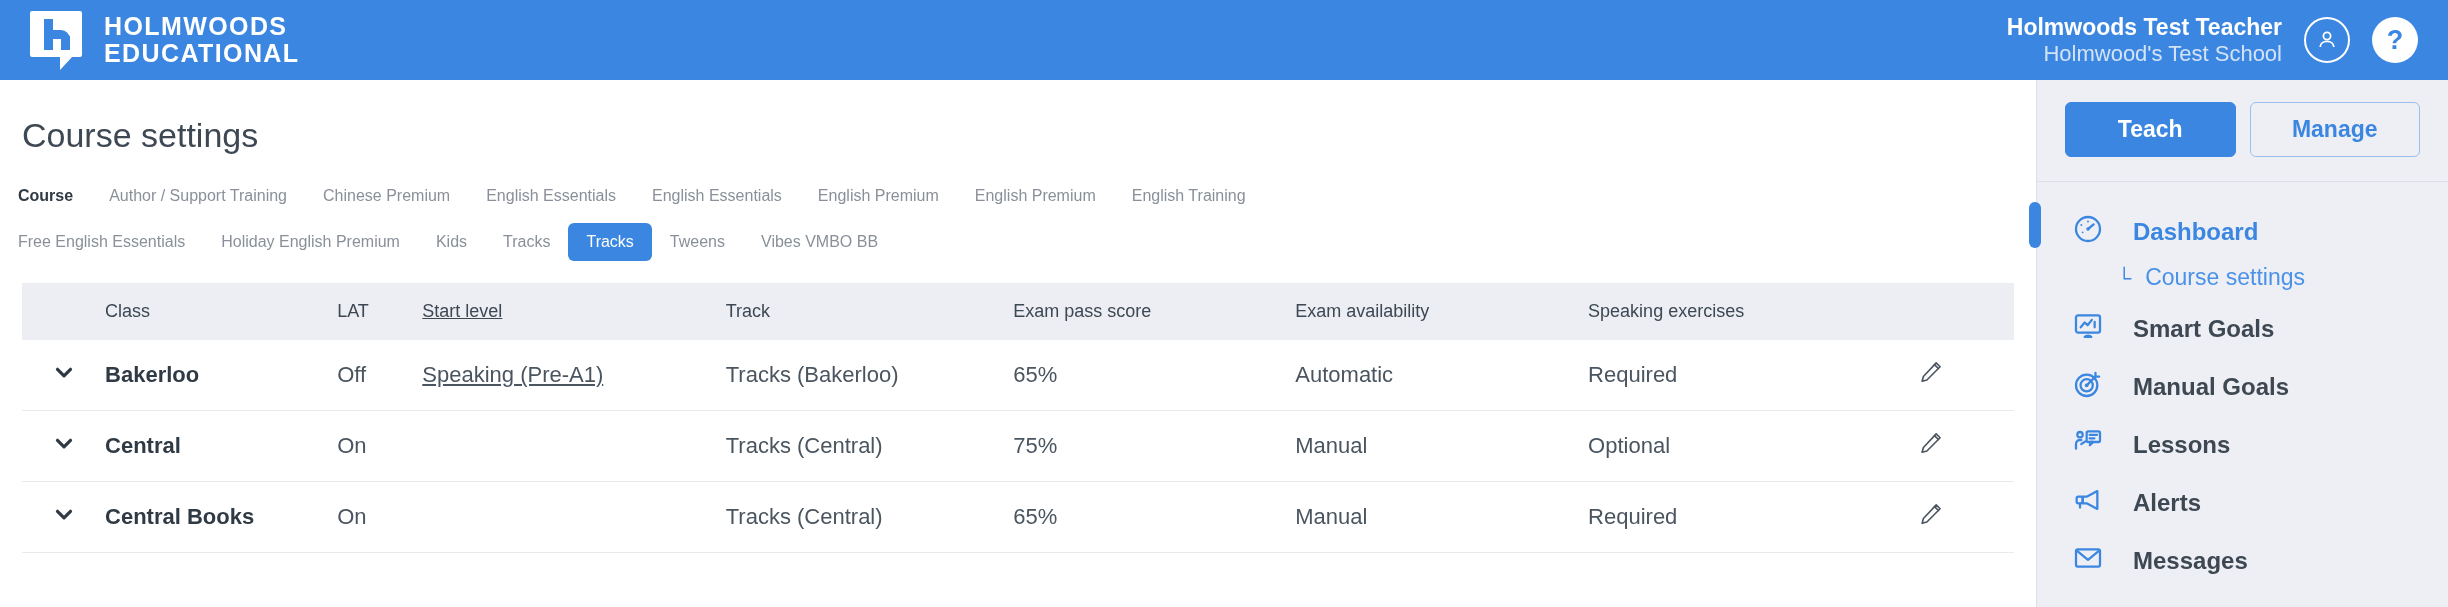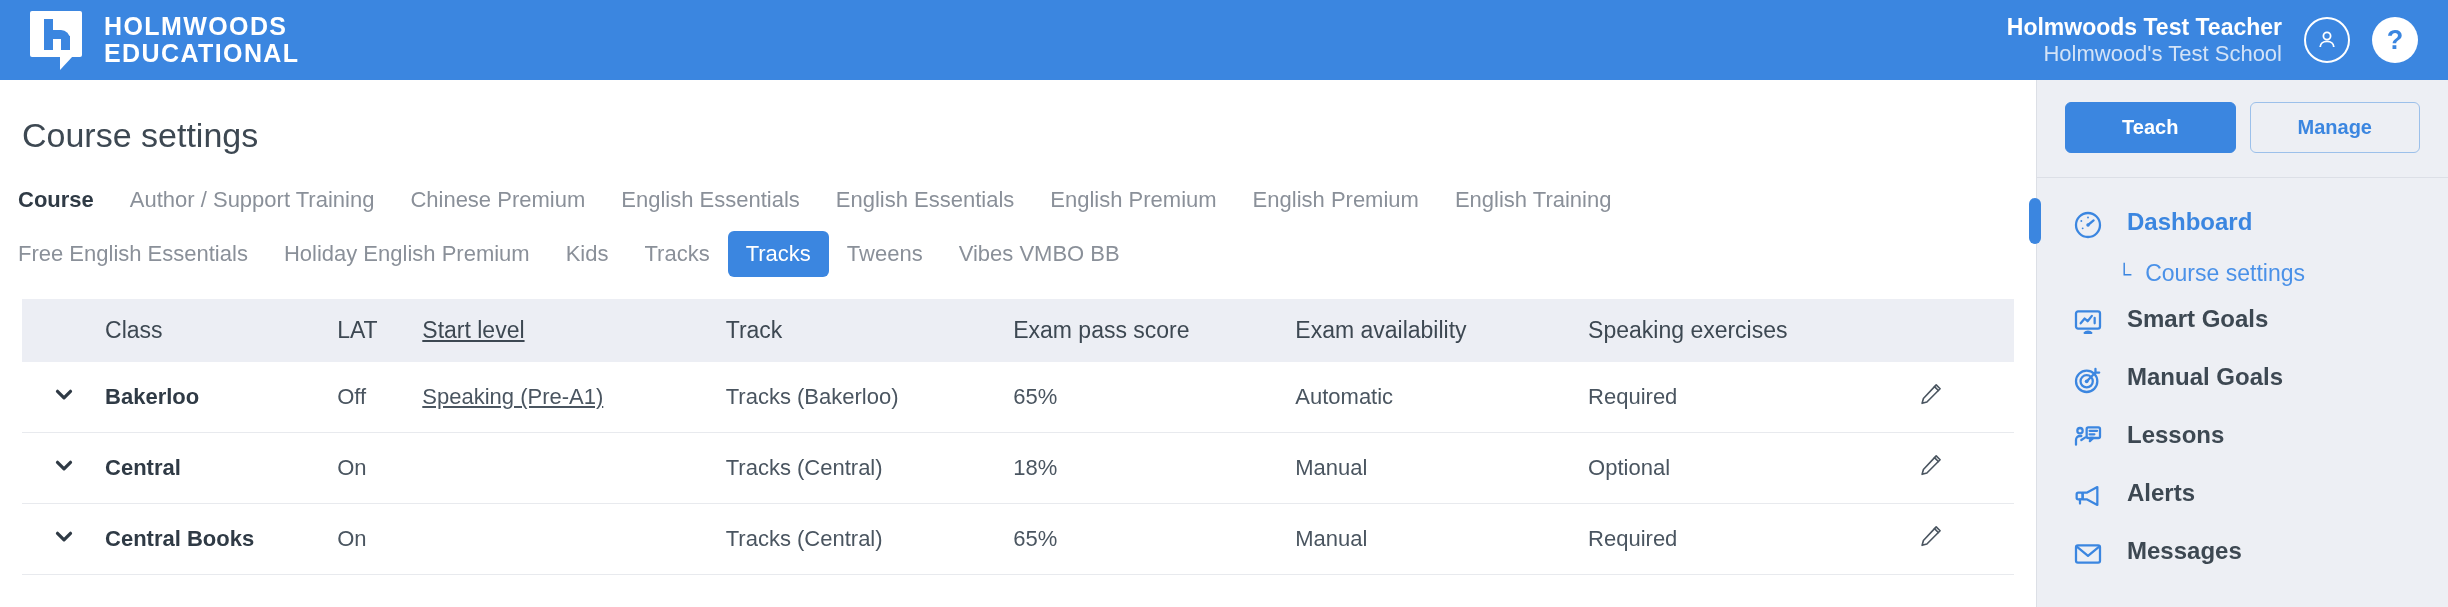--- a/index.html
+++ b/index.html
@@ -101,38 +101,38 @@
 
   
   .tabs {
     padding: 22px 0 0 0;
     display: flex;
     flex-wrap: wrap;
     align-items: center;
     row-gap: 4px;
   }
   .tab {
-    font-size: 22px;
+    font-size: 16px;
     color: #8a9099;
     padding: 10px 18px;
     border-radius: 6px;
     white-space: nowrap;
     cursor: pointer;
   }
   .tab.active-plain { color: #2f3a45; font-weight: bold; }
   .tab.active-pill { background: #3b86e0; color: #ffffff; }
   .tabs-row2 { padding-top: 8px; }
 
   
   .table-wrap { padding: 22px 22px 0 22px; }
   table { width: 100%; border-collapse: collapse; table-layout: fixed; }
   thead th {
     background: #eceef4;
     color: #3d4852;
-    font-size: 23px;
+    font-size: 18px;
     font-weight: normal;
     text-align: left;
     padding: 18px 0;
     white-space: nowrap;
   }
   tbody td {
     font-size: 22px;
     color: #4a5560;
     padding: 19px 0;
     border-bottom: 1px solid #e8eaee;
@@ -164,32 +164,32 @@
     display: flex;
     gap: 14px;
     padding: 22px 28px 24px 28px;
     border-bottom: 1px solid #dcdfe6;
   }
   .seg-btn {
     flex: 1 1 0;
     text-align: center;
     padding: 13px 0;
     border-radius: 6px;
-    font-size: 20px;
+    font-size: 23px;
     font-weight: bold;
     cursor: pointer;
   }
   .seg-btn.primary { background: #3b86e0; color: #ffffff; border: 1px solid #3b86e0; }
   .seg-btn.ghost { background: transparent; color: #3b86e0; border: 1px solid #9cc0ea; }
 
   .nav { padding: 18px 0 0 0; }
   .nav-item {
     display: flex;
-    align-items: flex-start;
-    gap: 22px;
+    align-items: flex-end;
+    gap: 28px;
     padding: 12px 0 12px 34px;
     position: relative;
     cursor: pointer;
   }
   .nav-icon { width: 34px; height: 34px; flex: 0 0 34px; display: flex; align-items: center; justify-content: center; }
   .nav-label { font-size: 24px; color: #3d4852; font-weight: bold; white-space: nowrap; }
   .nav-item.active .nav-label { color: #3b86e0; }
   .nav-indicator {
     position: absolute;
     left: -8px; top: 2px;
@@ -315,21 +315,21 @@
                   </svg></td>
               </tr>
               <tr>
                 <td class="col-caret" style="text-align: center;"><svg width="26" height="26" viewBox="0 0 24 24" fill="none" stroke="#2f3a45" stroke-width="3" stroke-linecap="round" stroke-linejoin="round">
                     <path d="M6 9.5l6 6 6-6"></path>
                   </svg></td>
                 <td class="col-class class-name">Central</td>
                 <td class="col-lat">On</td>
                 <td class="col-start"></td>
                 <td class="col-track">Tracks (Central)</td>
-                <td class="col-score">18%</td>
+                <td class="col-score">75%</td>
                 <td class="col-avail">Manual</td>
                 <td class="col-speak">Optional</td>
                 <td class="col-edit"><svg width="26" height="26" viewBox="0 0 24 24" fill="none" stroke="#4a5560" stroke-width="1.5" stroke-linecap="round" stroke-linejoin="round">
     <path d="M16.8 3.6l3.6 3.6L8.2 19.4 3.8 20.6l1.2-4.4z"></path>
                     <path d="M15.2 5.2l3.6 3.6"></path>
                   </svg></td>
               </tr>
               <tr>
                 <td class="col-caret" style="text-align: center;"><svg width="26" height="26" viewBox="0 0 24 24" fill="none" stroke="#2f3a45" stroke-width="3" stroke-linecap="round" stroke-linejoin="round">
                     <path d="M6 9.5l6 6 6-6"></path>

